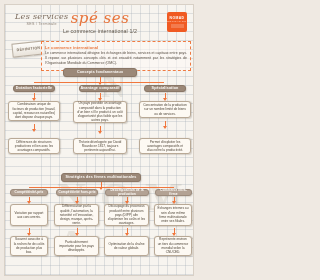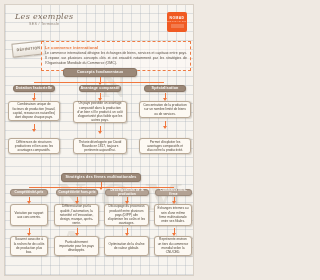--- a/index.html
+++ b/index.html
@@ -177,22 +177,26 @@
 <body>
 
 <div id="page">
 
   <div class="watermark wm1">N</div>
   <div class="watermark wm2">N O M A</div>
   <div class="watermark wm3">D</div>
 
   <div class="hdr">
     <div class="hdr-left">
-      <div class="script">Les exemples</div>
+      <div class="script">Les services</div>
       <div class="sub">SES / Terminale</div>
+    </div>
+    <div class="hdr-center">
+      <div class="title">spé ses</div>
+      <div class="subtitle">Le commerce international 1/2</div>
     </div>
     <div class="logo">
       <div class="l1">NOMAD</div>
       <div class="l2">EDUCATION</div>
       <div class="lbar"></div>
     </div>
   </div>
 
   <div class="def-tag">
     <span>DÉFINITION</span>

